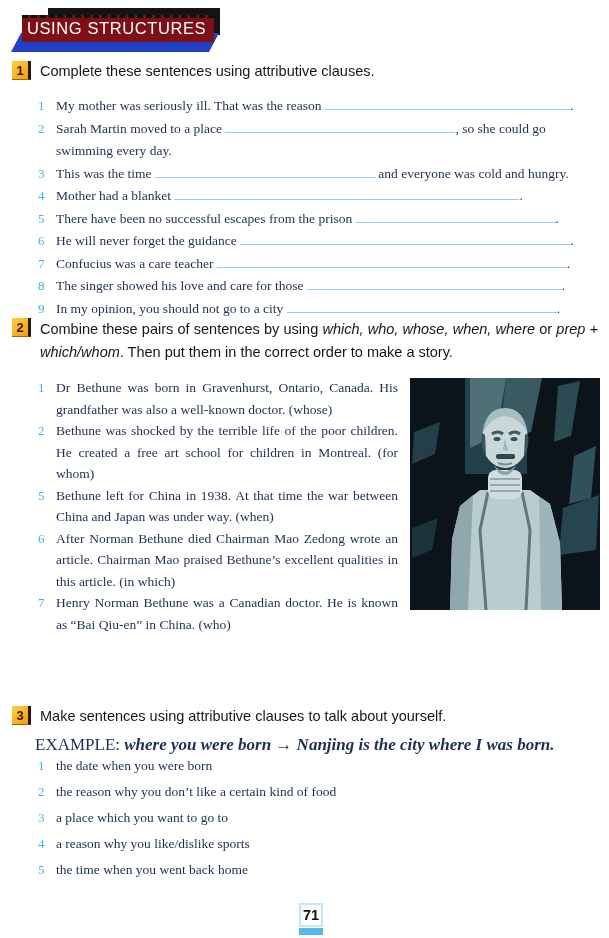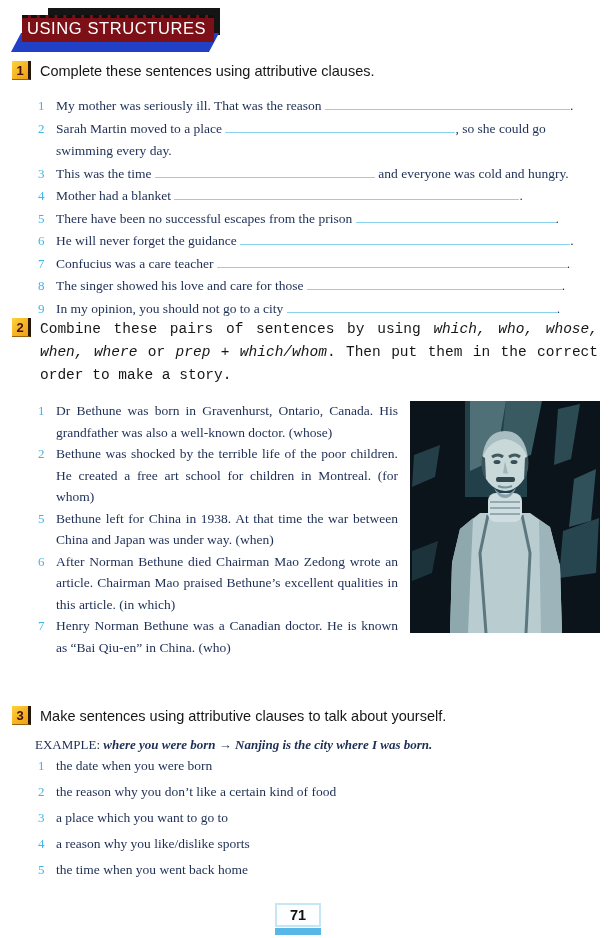--- a/index.html
+++ b/index.html
@@ -17,48 +17,48 @@
                    font-size:16.5px; letter-spacing:0.6px; white-space:nowrap; }
 
   
   .sec { position:absolute; left:12px; width:588px; }
   #sec1 { top:61px; }
   #sec2 { top:318px; }
   #sec3 { top:706px; }
 
   .sec-head { display:flex; gap:9px; align-items:flex-start; color:#161616; font-size:14.5px; line-height:20px; }
   #sec2 .sec-head { line-height:23px; }
-  #sec2 .sec-head .instr { text-align:justify; padding-right:2px;font-family:Liberation Mono, monospace; }
+  #sec2 .sec-head .instr { text-align:justify; padding-right:2px; }
   .badge { flex:none; width:19px; height:19px; margin-top:0px; text-align:center; line-height:19px;
            font-size:13px; font-weight:bold; color:#42100e;
            background:linear-gradient(135deg,#fdd23e 0%,#f6b423 55%,#ef9f18 100%);
            border-right:3px solid #27170a; border-bottom:1px solid #9a6210; }
   .it { font-style:italic; }
 
   
   .ex-list { margin:14px 0 0 26px; font-family:"Liberation Serif", serif; color:#1d2e55; font-size:13.5px; }
   .ex-item { padding-left:18px; text-indent:-18px; line-height:22.5px; }
   .num { display:inline-block; width:18px; text-indent:0; color:#3fb5e5; font-size:13px; }
   .blank { display:inline-block; height:14px; border-bottom:1px solid #8ad2ee; vertical-align:baseline; }
 
   #sec2 .ex-list { margin-top:13px; text-align:justify; }
   #sec2 .ex-item { line-height:21.5px; }
 
   #sec3 .ex-list { margin-top:0; }
   #sec3 .ex-item { line-height:21px; margin-bottom:5px; }
 
-  .example { margin:9px 0 0 23px; font-family:"Liberation Serif", serif; color:#1d2e55; font-size:13px; line-height:20px; }
+  .example { margin:9px 0 0 23px; font-family:"Liberation Serif", serif; color:#1d2e55; font-size:17px; line-height:20px; }
   .example .it { font-weight:bold; }
 
   
   .photo { float:right; width:190px; height:232px; margin:1px 0 10px 12px; }
   .photo svg { display:block; width:100%; height:100%; }
 
   
-  .pageno { position:absolute; left:275px; top:903px; width:46px; }
+  .pageno { position:absolute; left:299px; top:903px; width:24px; }
   .no-box { height:24px; border:2px solid #c6e6f5; background:#fdfeff; text-align:center; line-height:20px;
             font-weight:bold; font-size:14.5px; color:#111; }
   .no-bar { height:7px; background:#57b8e7; margin-top:1px; }
 </style>
 </head>
 <body>
 
 <div class="page">
 
   <header class="banner">

